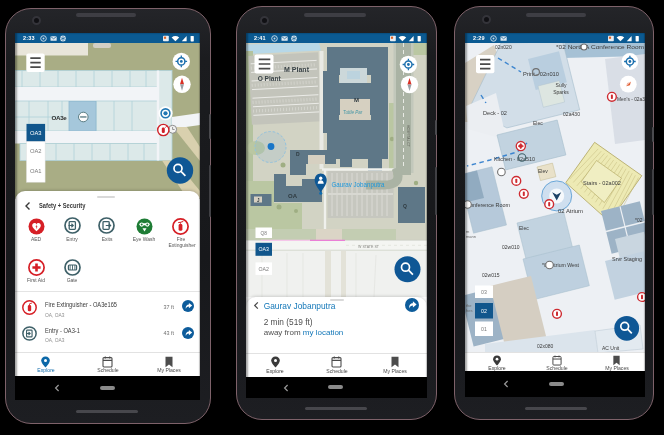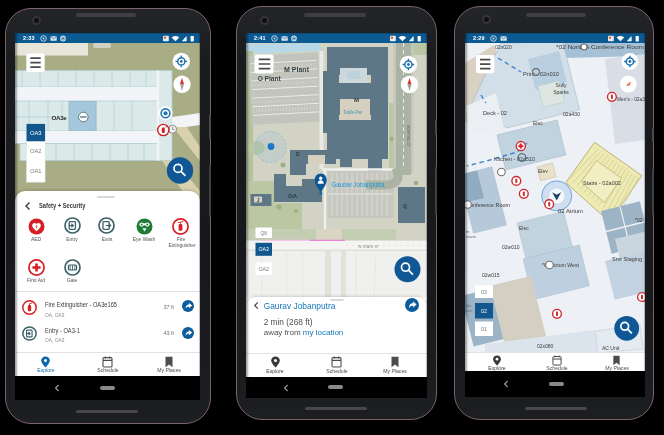--- a/index.html
+++ b/index.html
@@ -536,21 +536,21 @@
 
     <div style="position:absolute;left:17.7px;top:4px;font-size:8.4px;color:#1377b8;white-space:nowrap;">Gaurav Jobanputra</div>
 
     <div style="position:absolute;left:159.2px;top:1.8px;">
       <svg width="14" height="14" viewBox="0 0 14 14">
         <circle cx="7" cy="7" r="7" fill="#0d5c9b"></circle>
         <path d="M7.9 3.3 L11.6 6.4 L7.9 9.4 L7.9 7.5 C6.3 7.5 4.8 8.4 4.3 10.4 C3.7 6.9 5.7 5.3 7.9 5.2 Z" fill="#fff"></path>
       </svg>
     </div>
 
-    <div style="position:absolute;left:17.7px;top:20.5px;font-size:8.3px;color:#4f4f4f;">2 min (268 ft)</div>
+    <div style="position:absolute;left:17.7px;top:20.5px;font-size:8.3px;color:#4f4f4f;">2 min (519 ft)</div>
 
     <div style="position:absolute;left:17.7px;top:31.5px;font-size:8px;color:#4f4f4f;white-space:nowrap;">away from <span style="color:#1377b8;">my location</span></div>
   </div>
 
   <div class="nav" style="top:319.7px;height:24px;">
 
     <div style="position:absolute;left:7.4px;top:2.5px;width:44px;text-align:center;">
       <svg width="11" height="12" viewBox="0 0 11 12">
           <path d="M5.5 0.5 C8 0.5 9.8 2.3 9.8 4.6 C9.8 7.4 5.5 11.5 5.5 11.5 C5.5 11.5 1.2 7.4 1.2 4.6 C1.2 2.3 3 0.5 5.5 0.5 Z" fill="#3a3a3a"></path>
           <circle cx="5.5" cy="4.6" r="1.5" fill="#fff"></circle>

